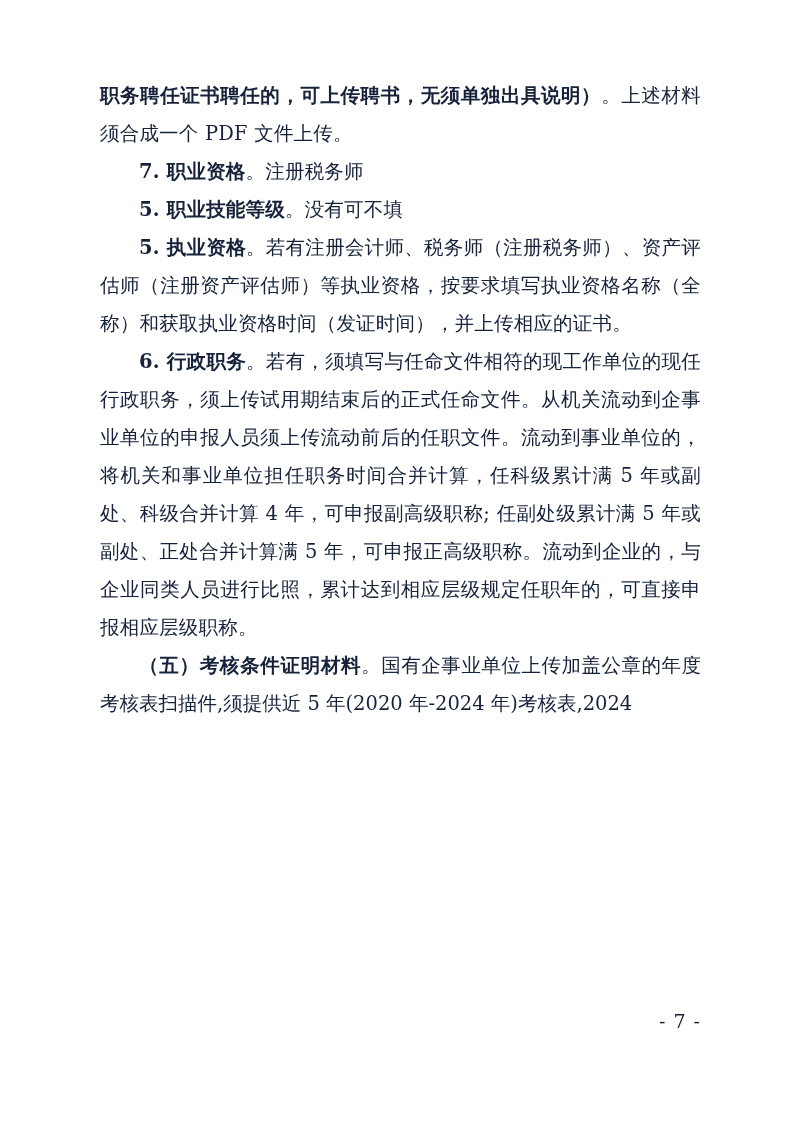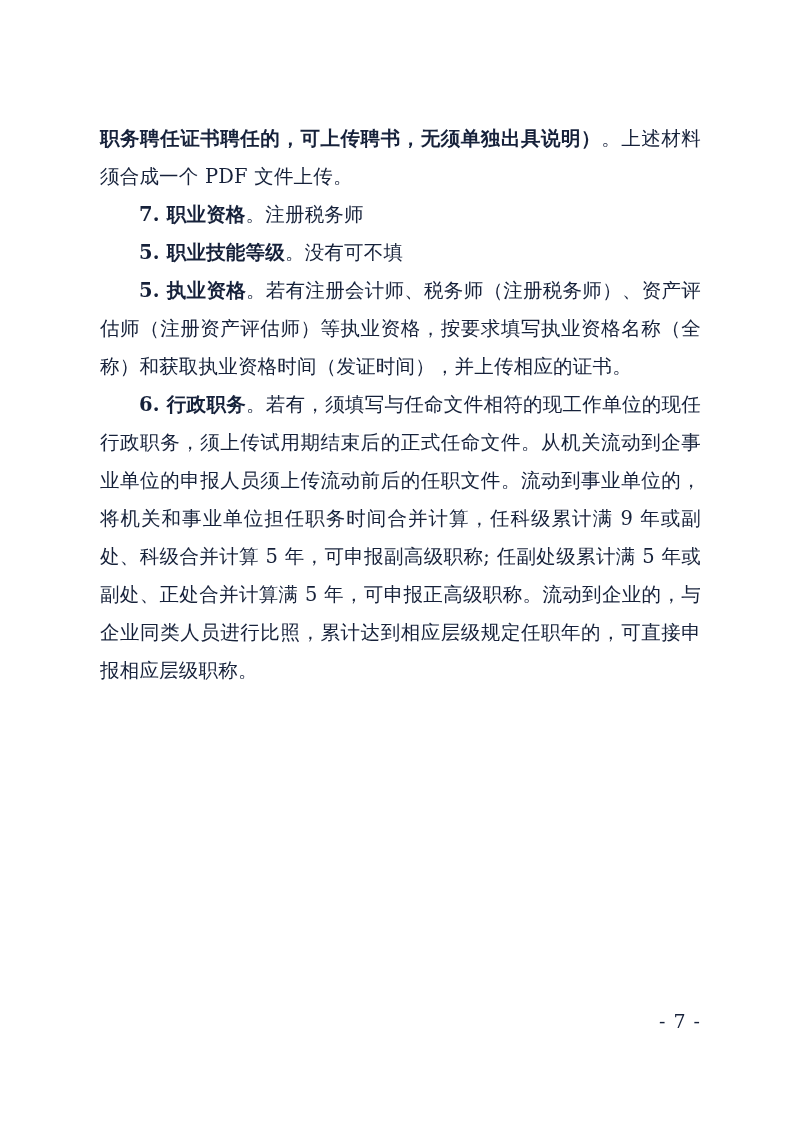--- a/index.html
+++ b/index.html
@@ -15,21 +15,21 @@
     position: relative;
     overflow: hidden;
   }
   .page {
     position: absolute;
     left: 0;
     top: 0;
     width: 793px;
     height: 1122px;
     box-sizing: border-box;
-    padding: 120px 92px 0 100px;
+    padding: 77px 92px 0 100px;
   }
   .doc-body {
     font-size: 19.5px;
     line-height: 38px;
     text-align: justify;
     text-justify: inter-ideograph;
     letter-spacing: 0.2px;
     color: #16213a;
   }
   p {
@@ -70,21 +70,24 @@
 
     <p class="indent">
       <span class="b">5. 职业技能等级</span><span>。没有可不填</span>
     </p>
 
     <p class="indent">
       <span class="b">5. 执业资格</span><span>。若有注册会计师、税务师（注册税务师）、资产评估师（注册资产评估师）等执业资格，按要求填写执业资格名称（全称）和获取执业资格时间（发证时间），并上传相应的证书。</span>
     </p>
 
     <p class="indent">
-      <span class="b">6. 行政职务</span><span>。若有，须填写与任命文件相符的现工作单位的现任行政职务，须上传试用期结束后的正式任命文件。从机关流动到企事业单位的申报人员须上传流动前后的任职文件。流动到事业单位的，将机关和事业单位担任职务时间合并计算，任科级累计满 9 年或副处、科级合并计算 5 年，可申报副高级职称; 任副处级累计满 5 年或副处、正处合并计算满 5 年，可申报正高级职称。流动到企业的，与企业同类人员进行比照，累计达到相应层级规定任职年的，可直接申报相应层级职称。</span>
+      <span class="b">6. 行政职务</span><span>。若有，须填写与任命文件相符的现工作单位的现任行政职务，须上传试用期结束后的正式任命文件。从机关流动到企事业单位的申报人员须上传流动前后的任职文件。流动到事业单位的，将机关和事业单位担任职务时间合并计算，任科级累计满 5 年或副处、科级合并计算 4 年，可申报副高级职称; 任副处级累计满 5 年或副处、正处合并计算满 5 年，可申报正高级职称。流动到企业的，与企业同类人员进行比照，累计达到相应层级规定任职年的，可直接申报相应层级职称。</span>
     </p>
 
 
+    <p class="indent">
+      <span class="b">（五）考核条件证明材料</span><span class="tight">。国有企事业单位上传加盖公章的年度考核表扫描件,须提供近 5 年(2020 年-2024 年)考核表,2024</span>
+    </p>
 
   </div>
 
   <div class="page-number">- 7 -</div>
 </div>
 
 </body></html>

